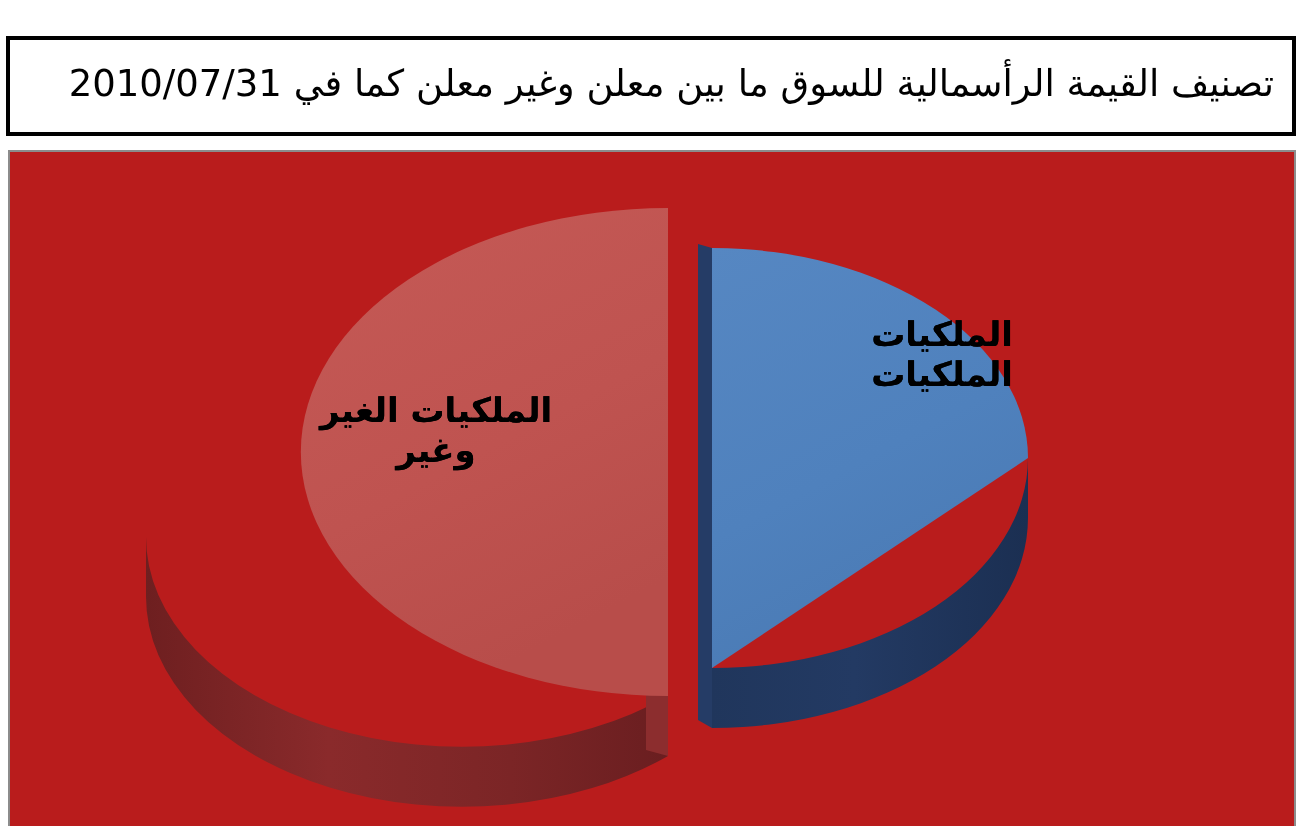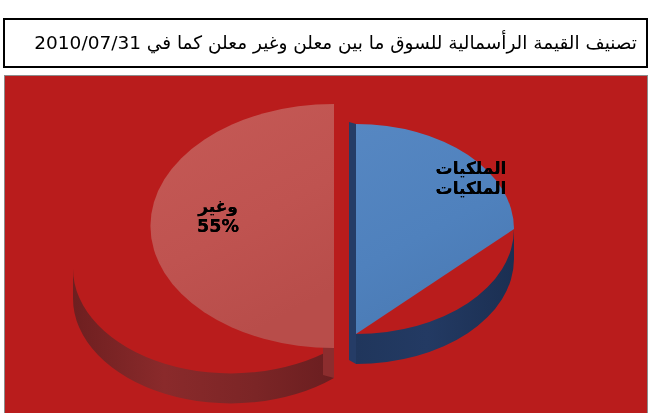--- a/index.html
+++ b/index.html
@@ -185,18 +185,18 @@
                  Z"></path>
       </g>
     </svg>
 
     <div class="slice-label" id="label-blue">
       <span class="nm">الملكيات</span>
       <span class="nm">الملكيات</span>
     </div>
 
     <div class="slice-label" id="label-red">
+      <span class="nm">الملكيات الغير</span>
       <span class="nm">وغير</span>
-      <span class="val">55%</span>
     </div>
 
   </div>
 </div>
 
 </body></html>

